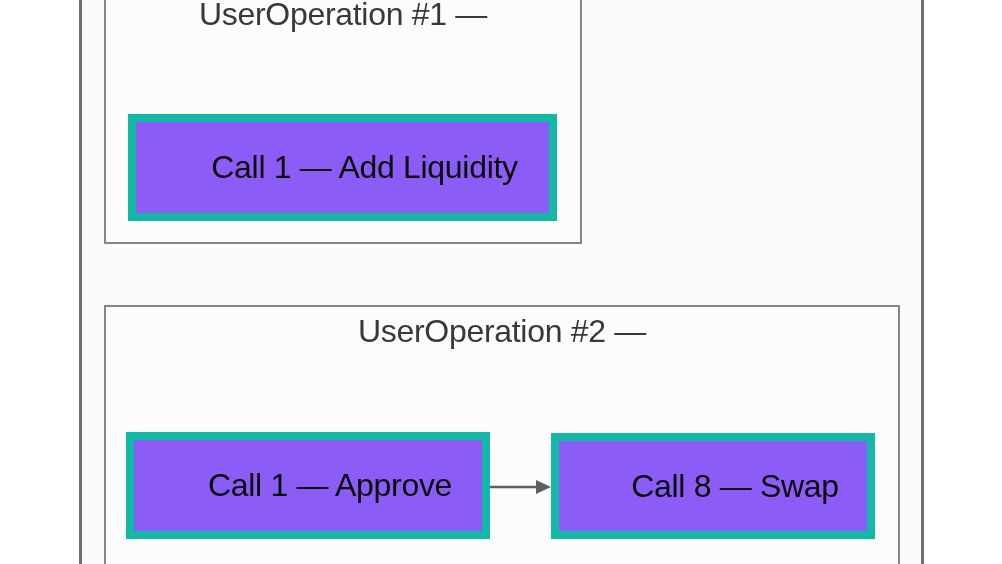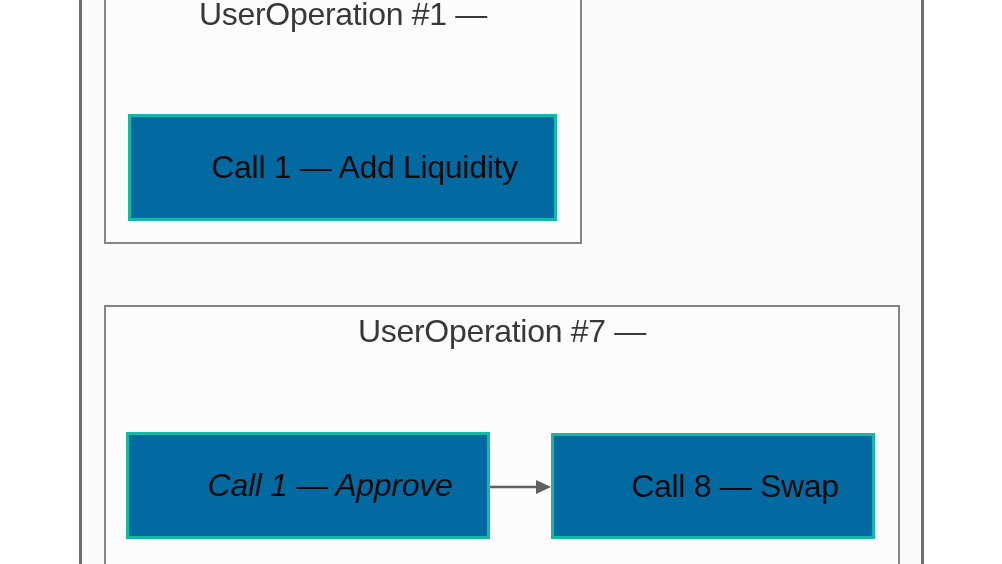--- a/index.html
+++ b/index.html
@@ -37,33 +37,33 @@
     text-align: center;
     font-size: 32px;
     line-height: 48px;
     letter-spacing: -0.3px;
     color: #383838;
     white-space: nowrap;
   }
   
   .call {
     position: absolute;
-    background: #0369a1;
-    border: 3px solid #14b8a6;
+    background: #8b5cf6;
+    border: 8px solid #14b8a6;
     display: flex;
     align-items: center;
     justify-content: center;
     font-size: 32px;
     letter-spacing: -0.3px;
     color: #0a0a0a;
     white-space: nowrap;
     padding-left: 44px;
   }
   .call-1-1 { left: 22px;  top: 124px; width: 429px; height: 107px; }
-  .call-2-1 { left: 20px;  top: 125px; width: 364px; height: 107px; font-style: italic; }
+  .call-2-1 { left: 20px;  top: 125px; width: 364px; height: 107px; }
   .call-2-2 { left: 445px; top: 126px; width: 324px; height: 106px; }
   
   .arrow-wrap {
     position: absolute;
     left: 384px; top: 171px;
     width: 61px; height: 18px;
   }
 </style>
 </head>
 <body>
@@ -74,21 +74,21 @@
 
     <div class="userop userop-1">
       <div class="userop-title">
         <span>UserOperation #1 —</span><br>
       </div>
       <div class="call call-1-1">Call 1 — Add Liquidity</div>
     </div>
 
     <div class="userop userop-2">
       <div class="userop-title">
-        <span>UserOperation #7 —</span><br>
+        <span>UserOperation #2 —</span><br>
       </div>
 
       <div class="call call-2-1">Call 1 — Approve</div>
 
       <div class="arrow-wrap">
         <svg width="61" height="18" viewBox="0 0 61 18" xmlns="http://www.w3.org/2000/svg">
           <line x1="0" y1="9" x2="47" y2="9" stroke="#5f5f5f" stroke-width="2.5"></line>
           <polygon points="46,2 61,9 46,16" fill="#5f5f5f"></polygon>
         </svg>
       </div>

